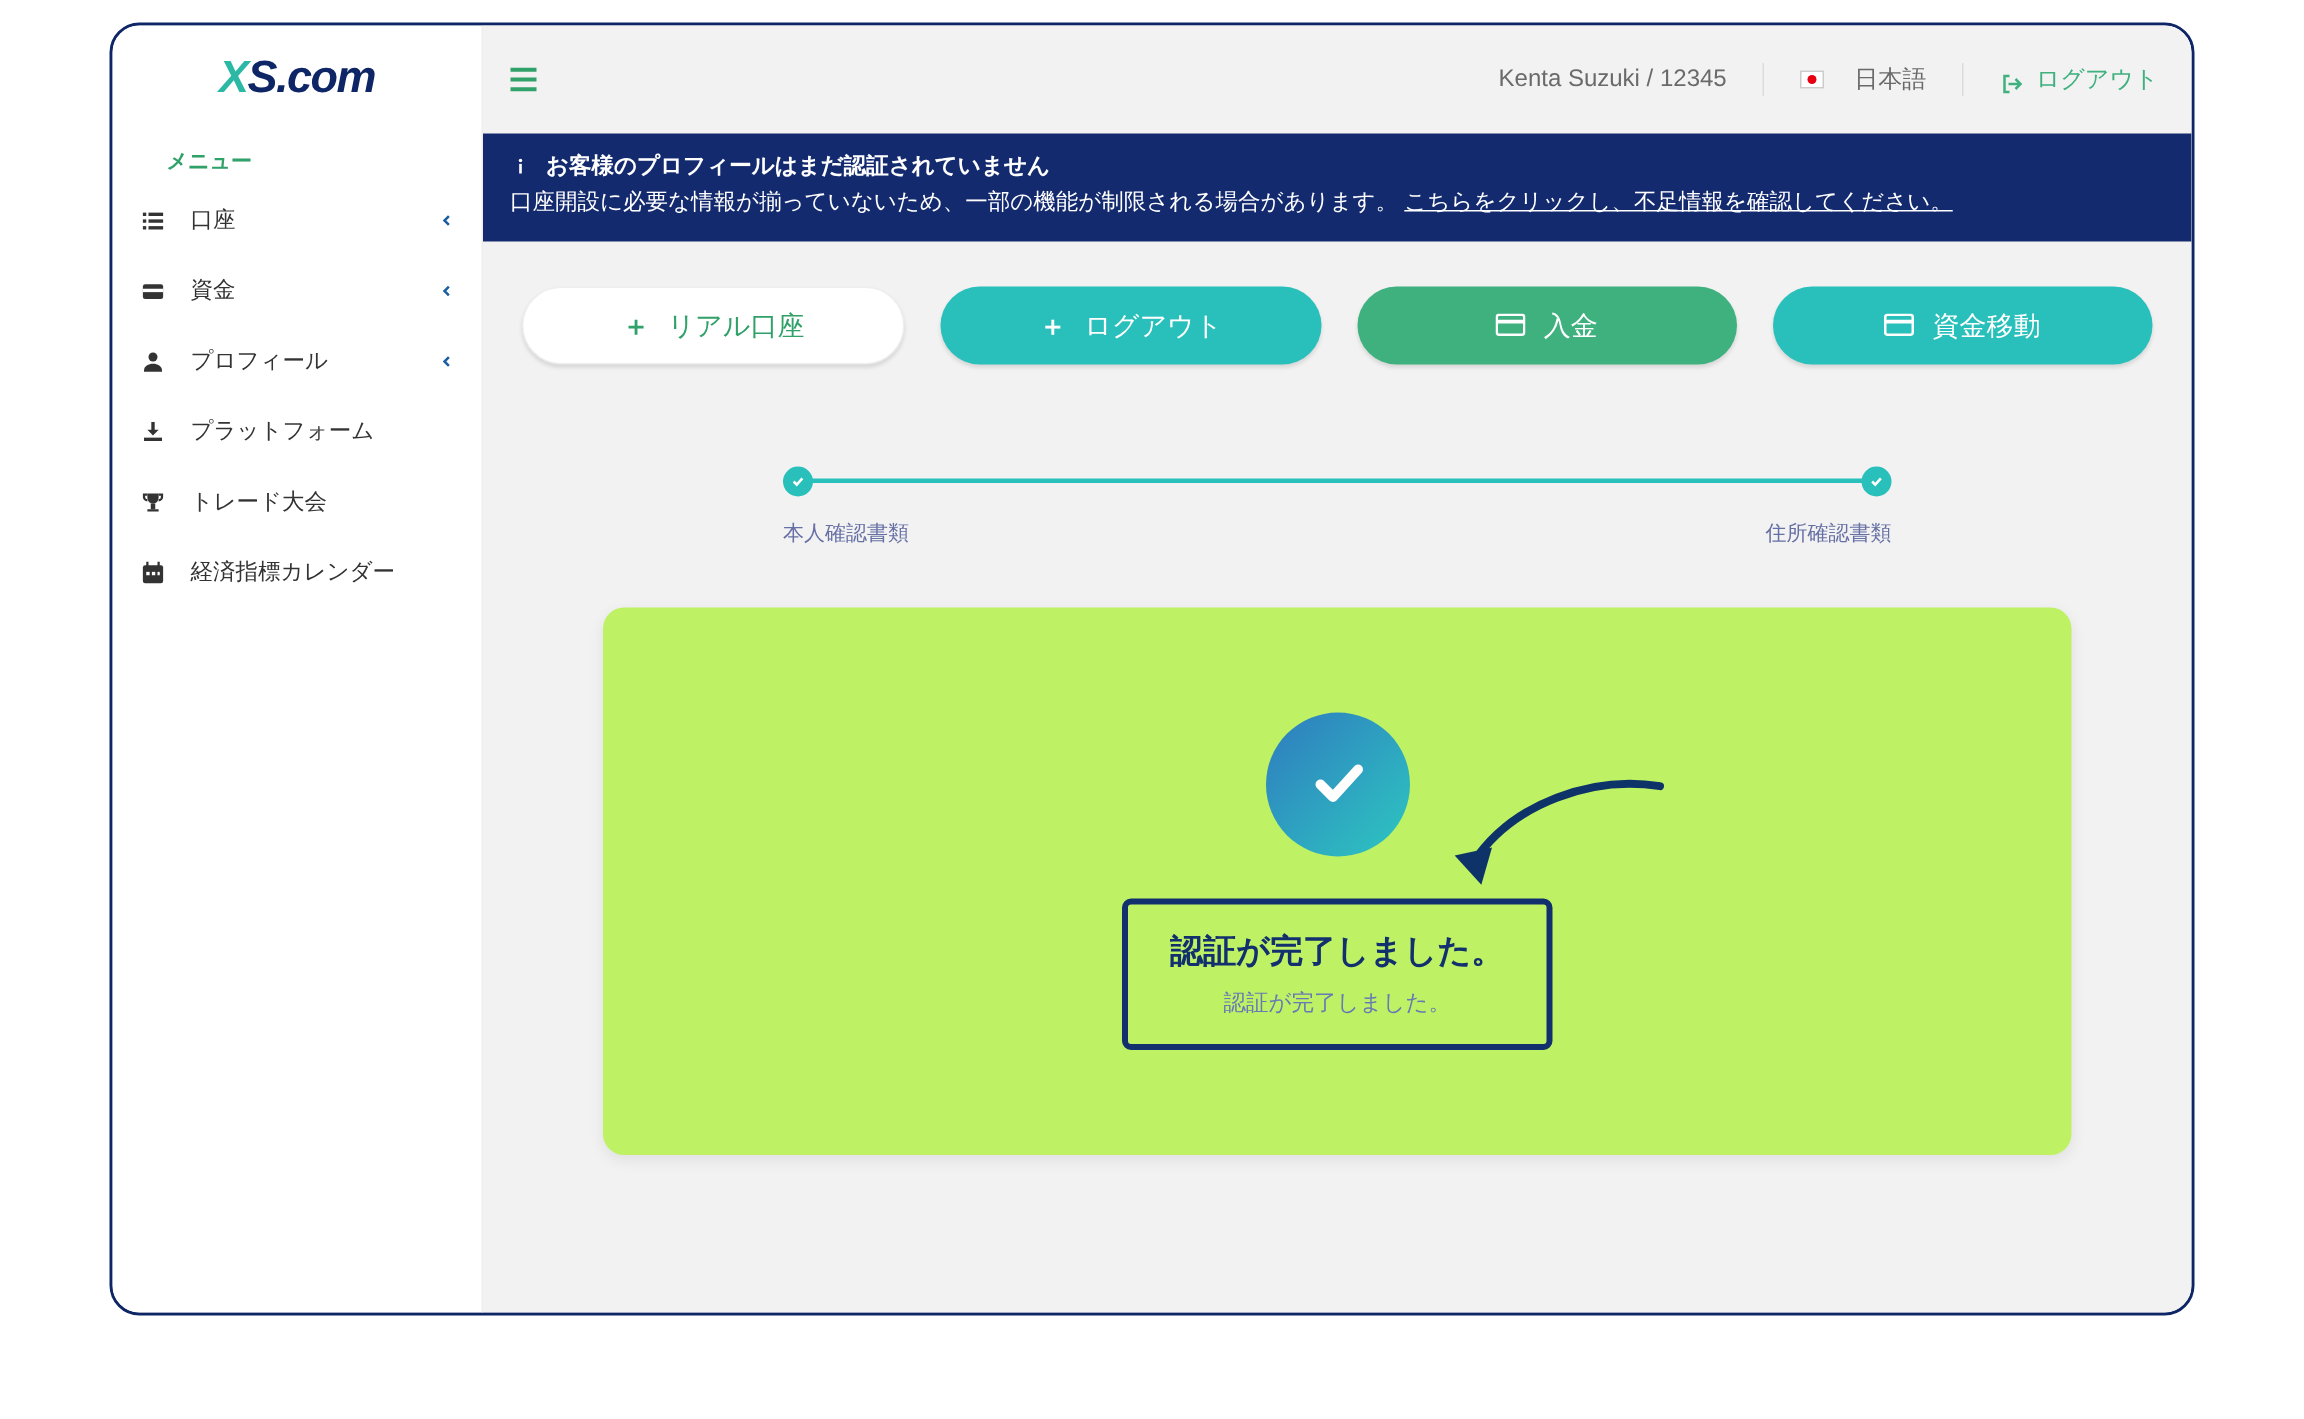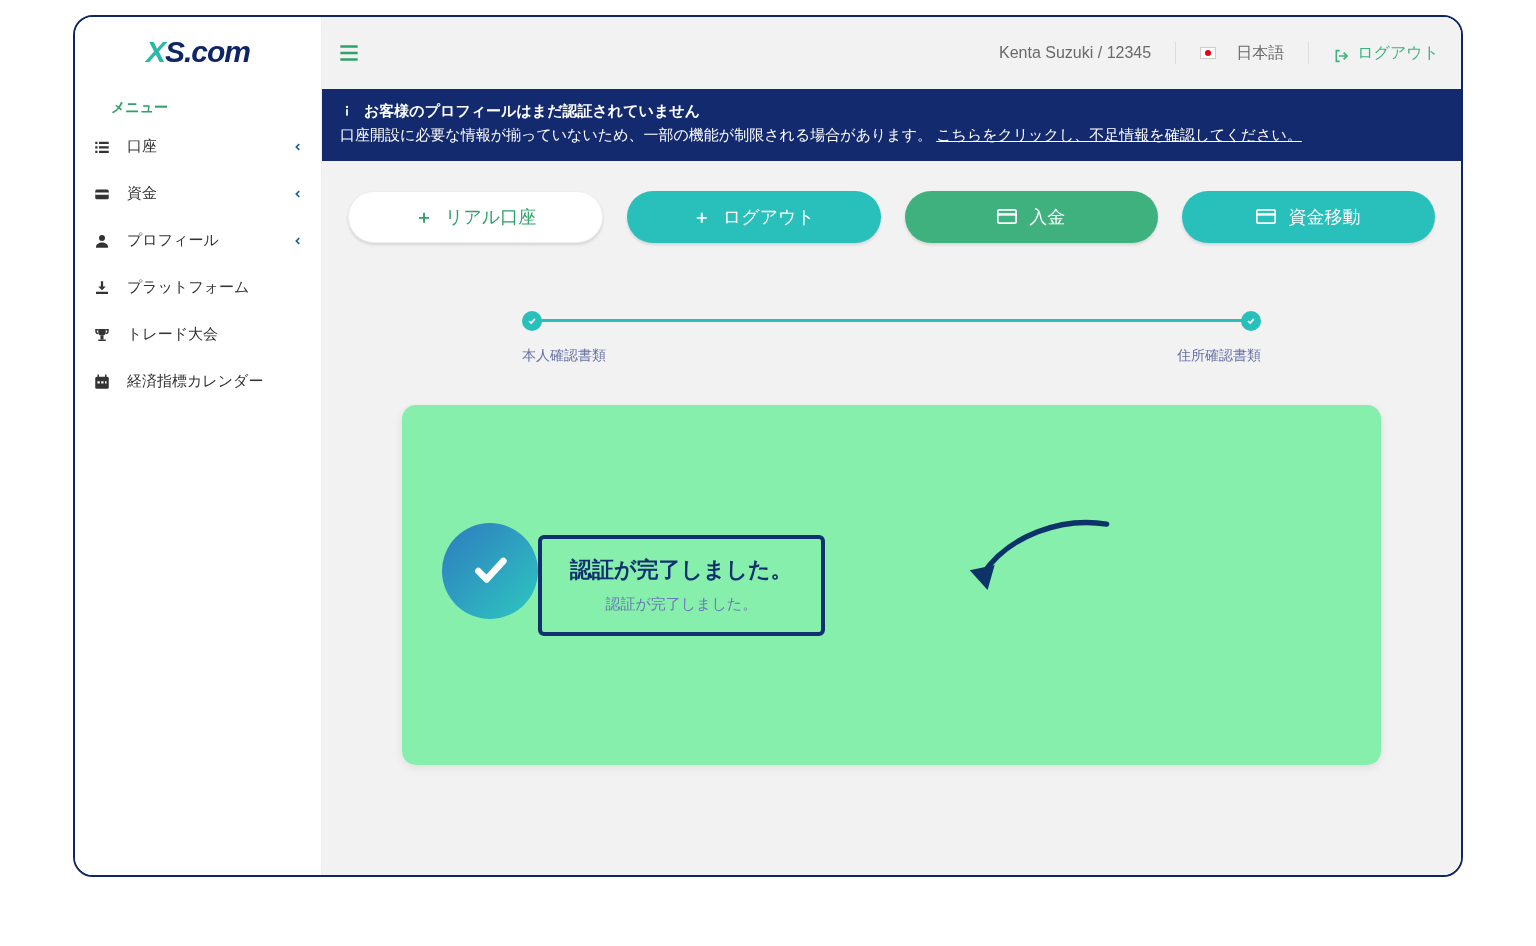--- a/index.html
+++ b/index.html
@@ -200,26 +200,26 @@
   .step-labels {
     display:flex;justify-content:space-between;
     margin-top:16px;
     color:#6770a5;
     font-size:14px;
   }
 
   
   .card {
     margin:30px 80px 40px;
-    background:#86efac;
+    background:#bef264;
     border-radius:14px;
     box-shadow:0 3px 10px rgba(0,0,0,.08);
     padding:70px 40px 70px;
     display:flex;
-    flex-direction:row;
+    flex-direction:column;
     align-items:center;
     position:relative;
     min-height:360px;
   }
   .success-circle {
     width:96px;height:96px;
     border-radius:50%;
     background:linear-gradient(135deg,#2f7bbf 0%, #2dc7c1 100%);
     display:flex;align-items:center;justify-content:center;
     margin-bottom:28px;

